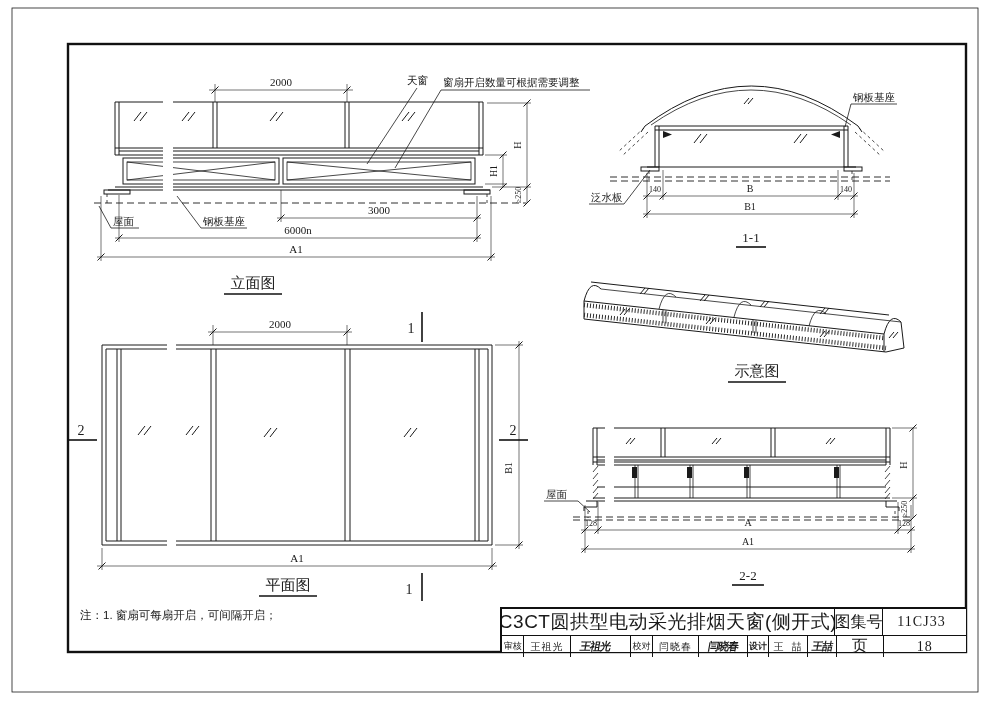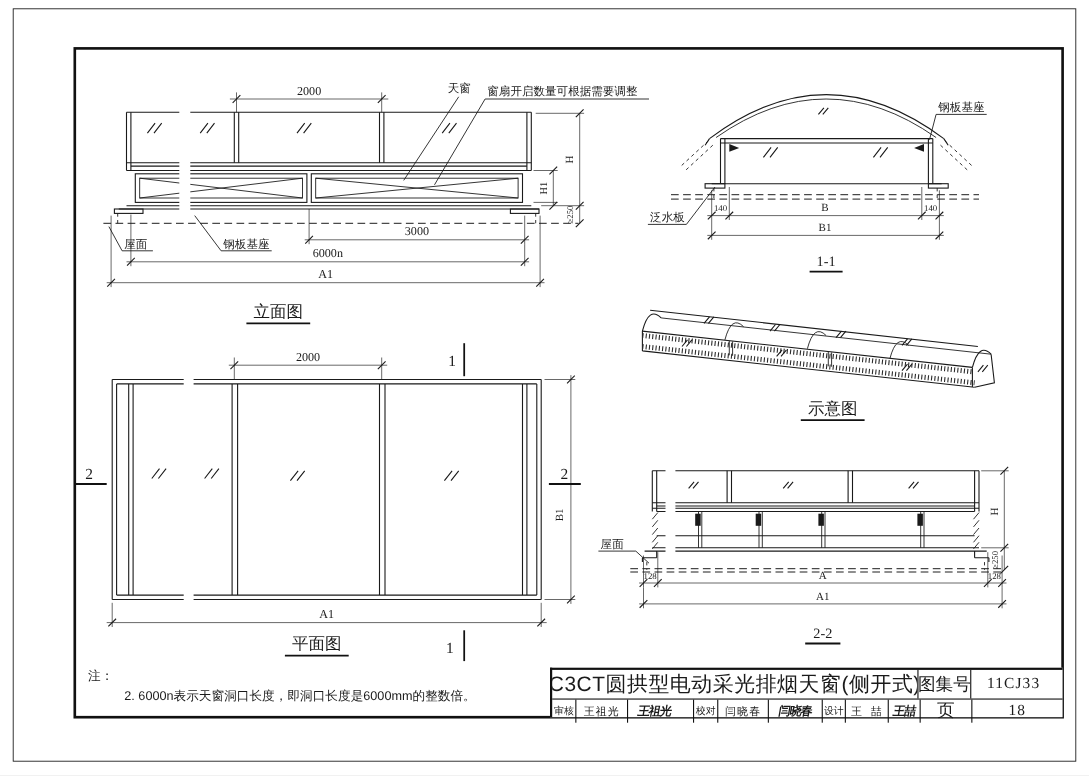--- a/index.html
+++ b/index.html
@@ -299,42 +299,42 @@
     <text class="t-dim" font-size="8" text-anchor="middle" transform="rotate(-90 907 509)" x="907" y="509">≥250</text>
 
     <text class="t-dim" x="748" y="580" font-size="13" text-anchor="middle">2-2</text>
     <path class="med" d="M732,585 H764"></path>
   </g>
 </svg>
 
   <div class="notes">
     <div class="nrow">
       <span class="npre">注：</span>
+      <span>1. 窗扇可每扇开启，可间隔开启；</span>
     </div>
-    <div class="nind">2. 6000n表示天窗洞口长度，即洞口长度是6000mm的整数倍。</div>
   </div>
 
   <div class="tblock">
     <div class="tb-row tb-row1">
       <div class="tb-cell tb-title" style="width:332px;">C3CT圆拱型电动采光排烟天窗(侧开式)</div>
       <div class="tb-cell tb-lab" style="width:48px;">图集号</div>
       <div class="tb-cell tb-val" style="width:78px;">11CJ33</div>
     </div>
     <div class="tb-row tb-row2">
       <div class="tb-cell tb-lab2" style="width:22px;">审核</div>
       <div class="tb-cell tb-name" style="width:48px;">王祖光</div>
       <div class="tb-cell" style="width:50px;">
           <span class="sig">王祖光</span>
         </div>
       <div class="tb-cell tb-lab2" style="width:22px;margin-left:12px;">校对</div>
       <div class="tb-cell tb-name" style="width:48px;">闫晓春</div>
       <div class="tb-cell" style="width:50px;">
           <span class="sig">闫晓春</span>
         </div>
-      <div class="tb-cell tb-lab2" style="width:22px;">设计</div>
+      <div class="tb-cell tb-lab2" style="width:22px;font-weight:bold;">设计</div>
       <div class="tb-cell tb-name" style="width:40px;font-family:Liberation Mono, monospace;">王 喆</div>
       <div class="tb-cell" style="width:30px;">
           <span class="sig">王喆</span>
         </div>
       <div class="tb-cell tb-lab" style="width:48px;">页</div>
       <div class="tb-cell tb-val" style="width:86px;">18</div>
     </div>
   </div>
 
 </div>

